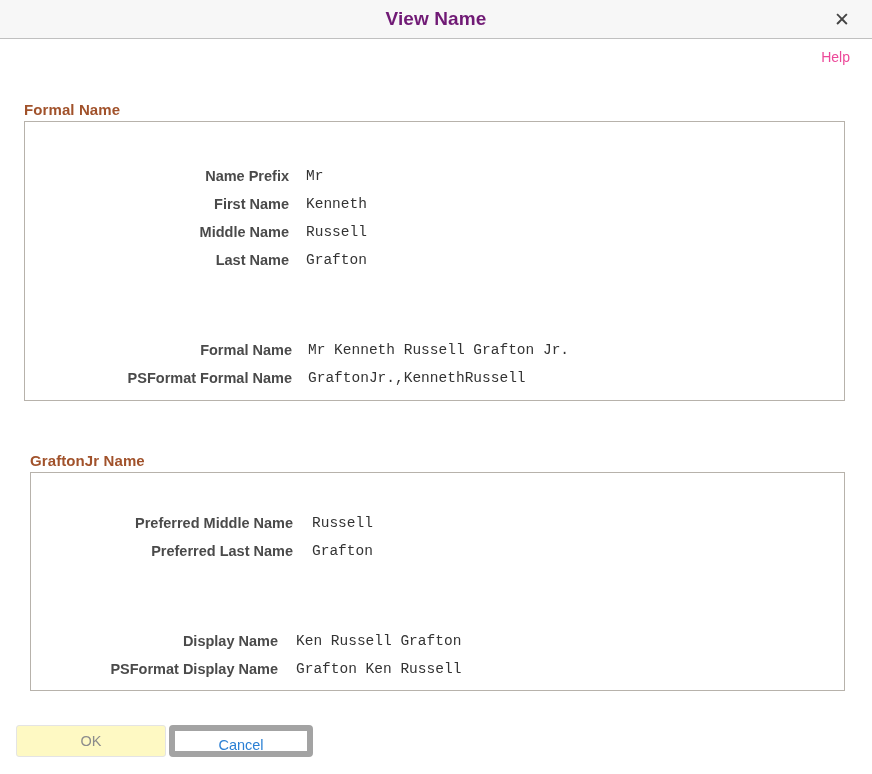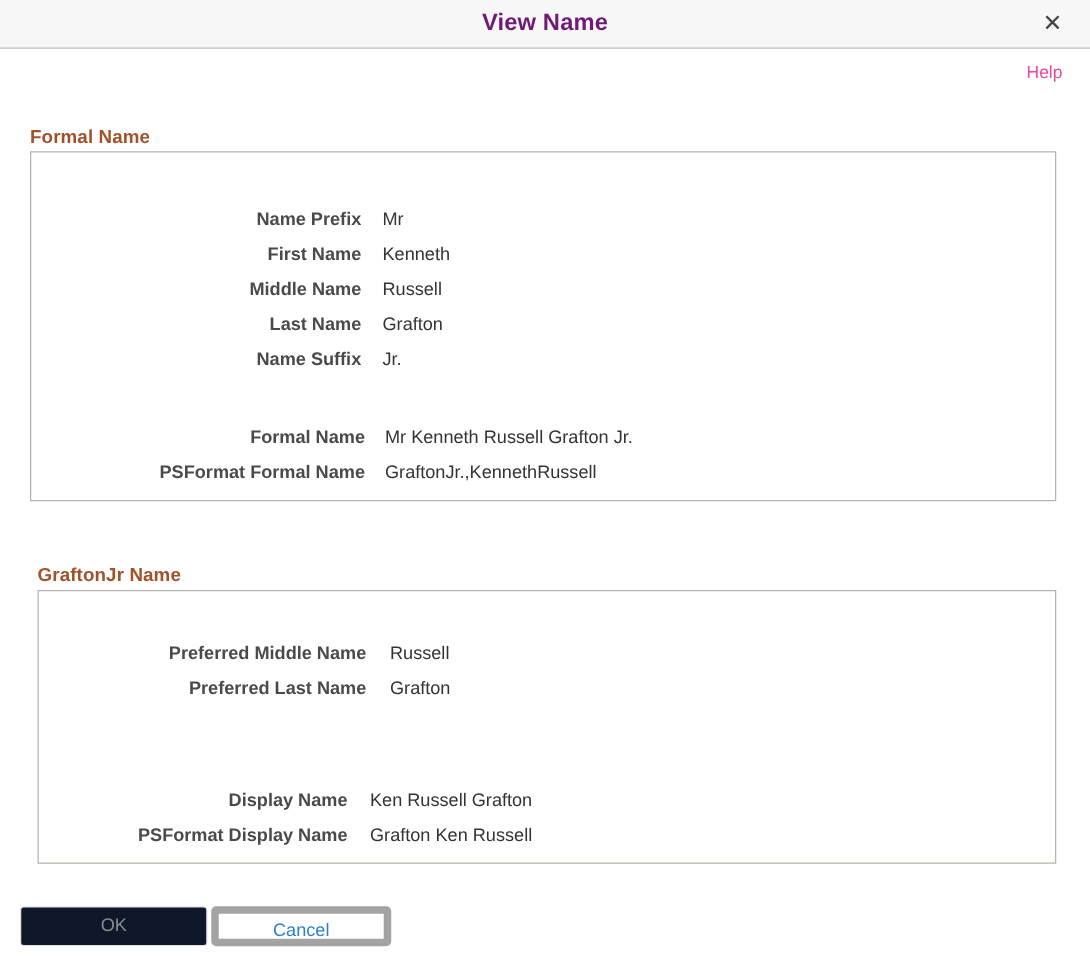--- a/index.html
+++ b/index.html
@@ -124,20 +124,21 @@
     white-space: nowrap;
   }
   .field-value {
     position: absolute;
     top: 0;
     text-align: center;
     font-size: 14.5px;
     color: #333333;
     line-height: 28px;
     white-space: nowrap;
+    font-family: Liberation Mono, monospace;
   }
 
   
   #formal-fields {
     position: absolute;
     left: 0;
     top: 40px;
     width: 100%;
   }
   #formal-fields .field-label { left: 0; width: 264px; }
@@ -187,21 +188,21 @@
     height: 32px;
     box-sizing: border-box;
     font-family: "Liberation Sans", sans-serif;
     font-size: 14.5px;
     text-align: center;
     padding: 0;
   }
   #ok-button {
     left: 16px;
     width: 150px;
-    background: #0f172a;
+    background: #fef9c3;
     border: 1px solid #e4e4e4;
     border-radius: 3px;
     color: #8c8c8c;
     line-height: 30px;
     cursor: default;
   }
   #cancel-button {
     left: 169px;
     width: 144px;
     background: #ffffff;
@@ -237,24 +238,20 @@
       <span class="field-value">Kenneth</span>
     </div>
     <div class="field-row">
       <span class="field-label">Middle Name</span>
       <span class="field-value">Russell</span>
     </div>
     <div class="field-row">
       <span class="field-label">Last Name</span>
       <span class="field-value">Grafton</span>
     </div>
-    <div class="field-row">
-      <span class="field-label">Name Suffix</span>
-      <span class="field-value">Jr.</span>
-    </div>
   </div>
 
   <div id="formal-summary">
     <div class="field-row">
       <span class="field-label">Formal Name</span>
       <span class="field-value">Mr Kenneth Russell Grafton Jr.</span>
     </div>
     <div class="field-row">
       <span class="field-label">PSFormat Formal Name</span>
       <span class="field-value">GraftonJr.,KennethRussell</span>

